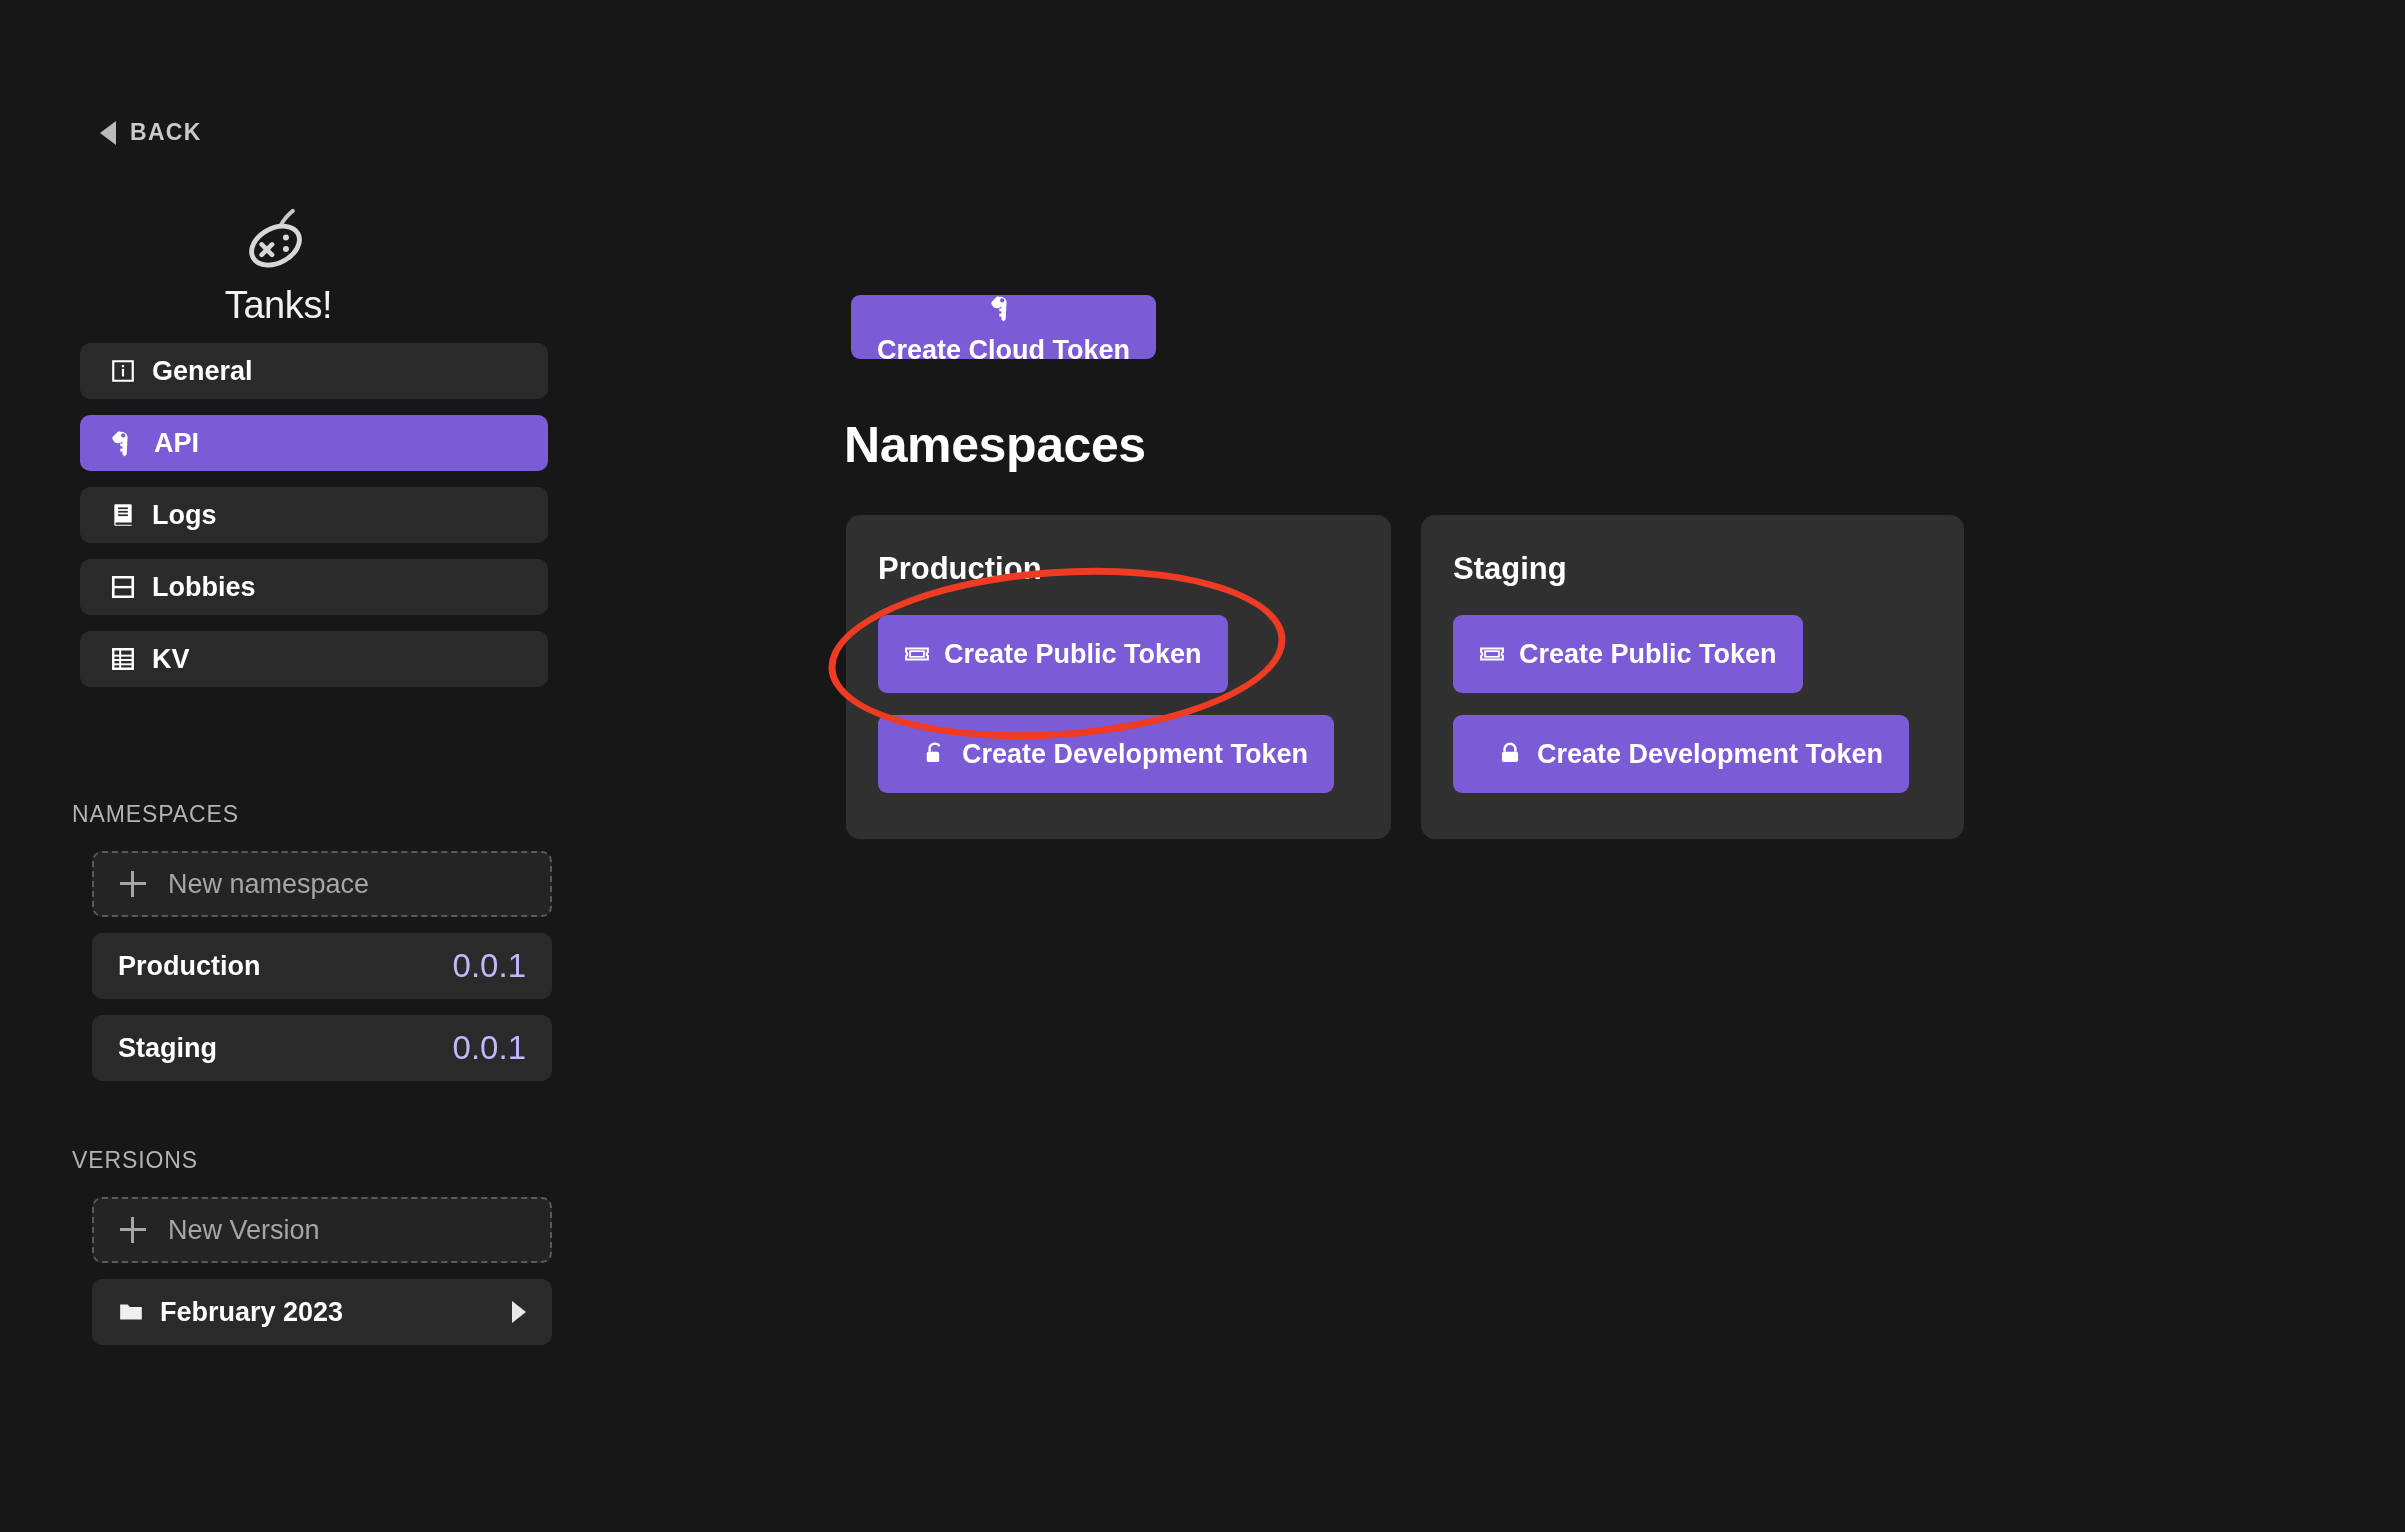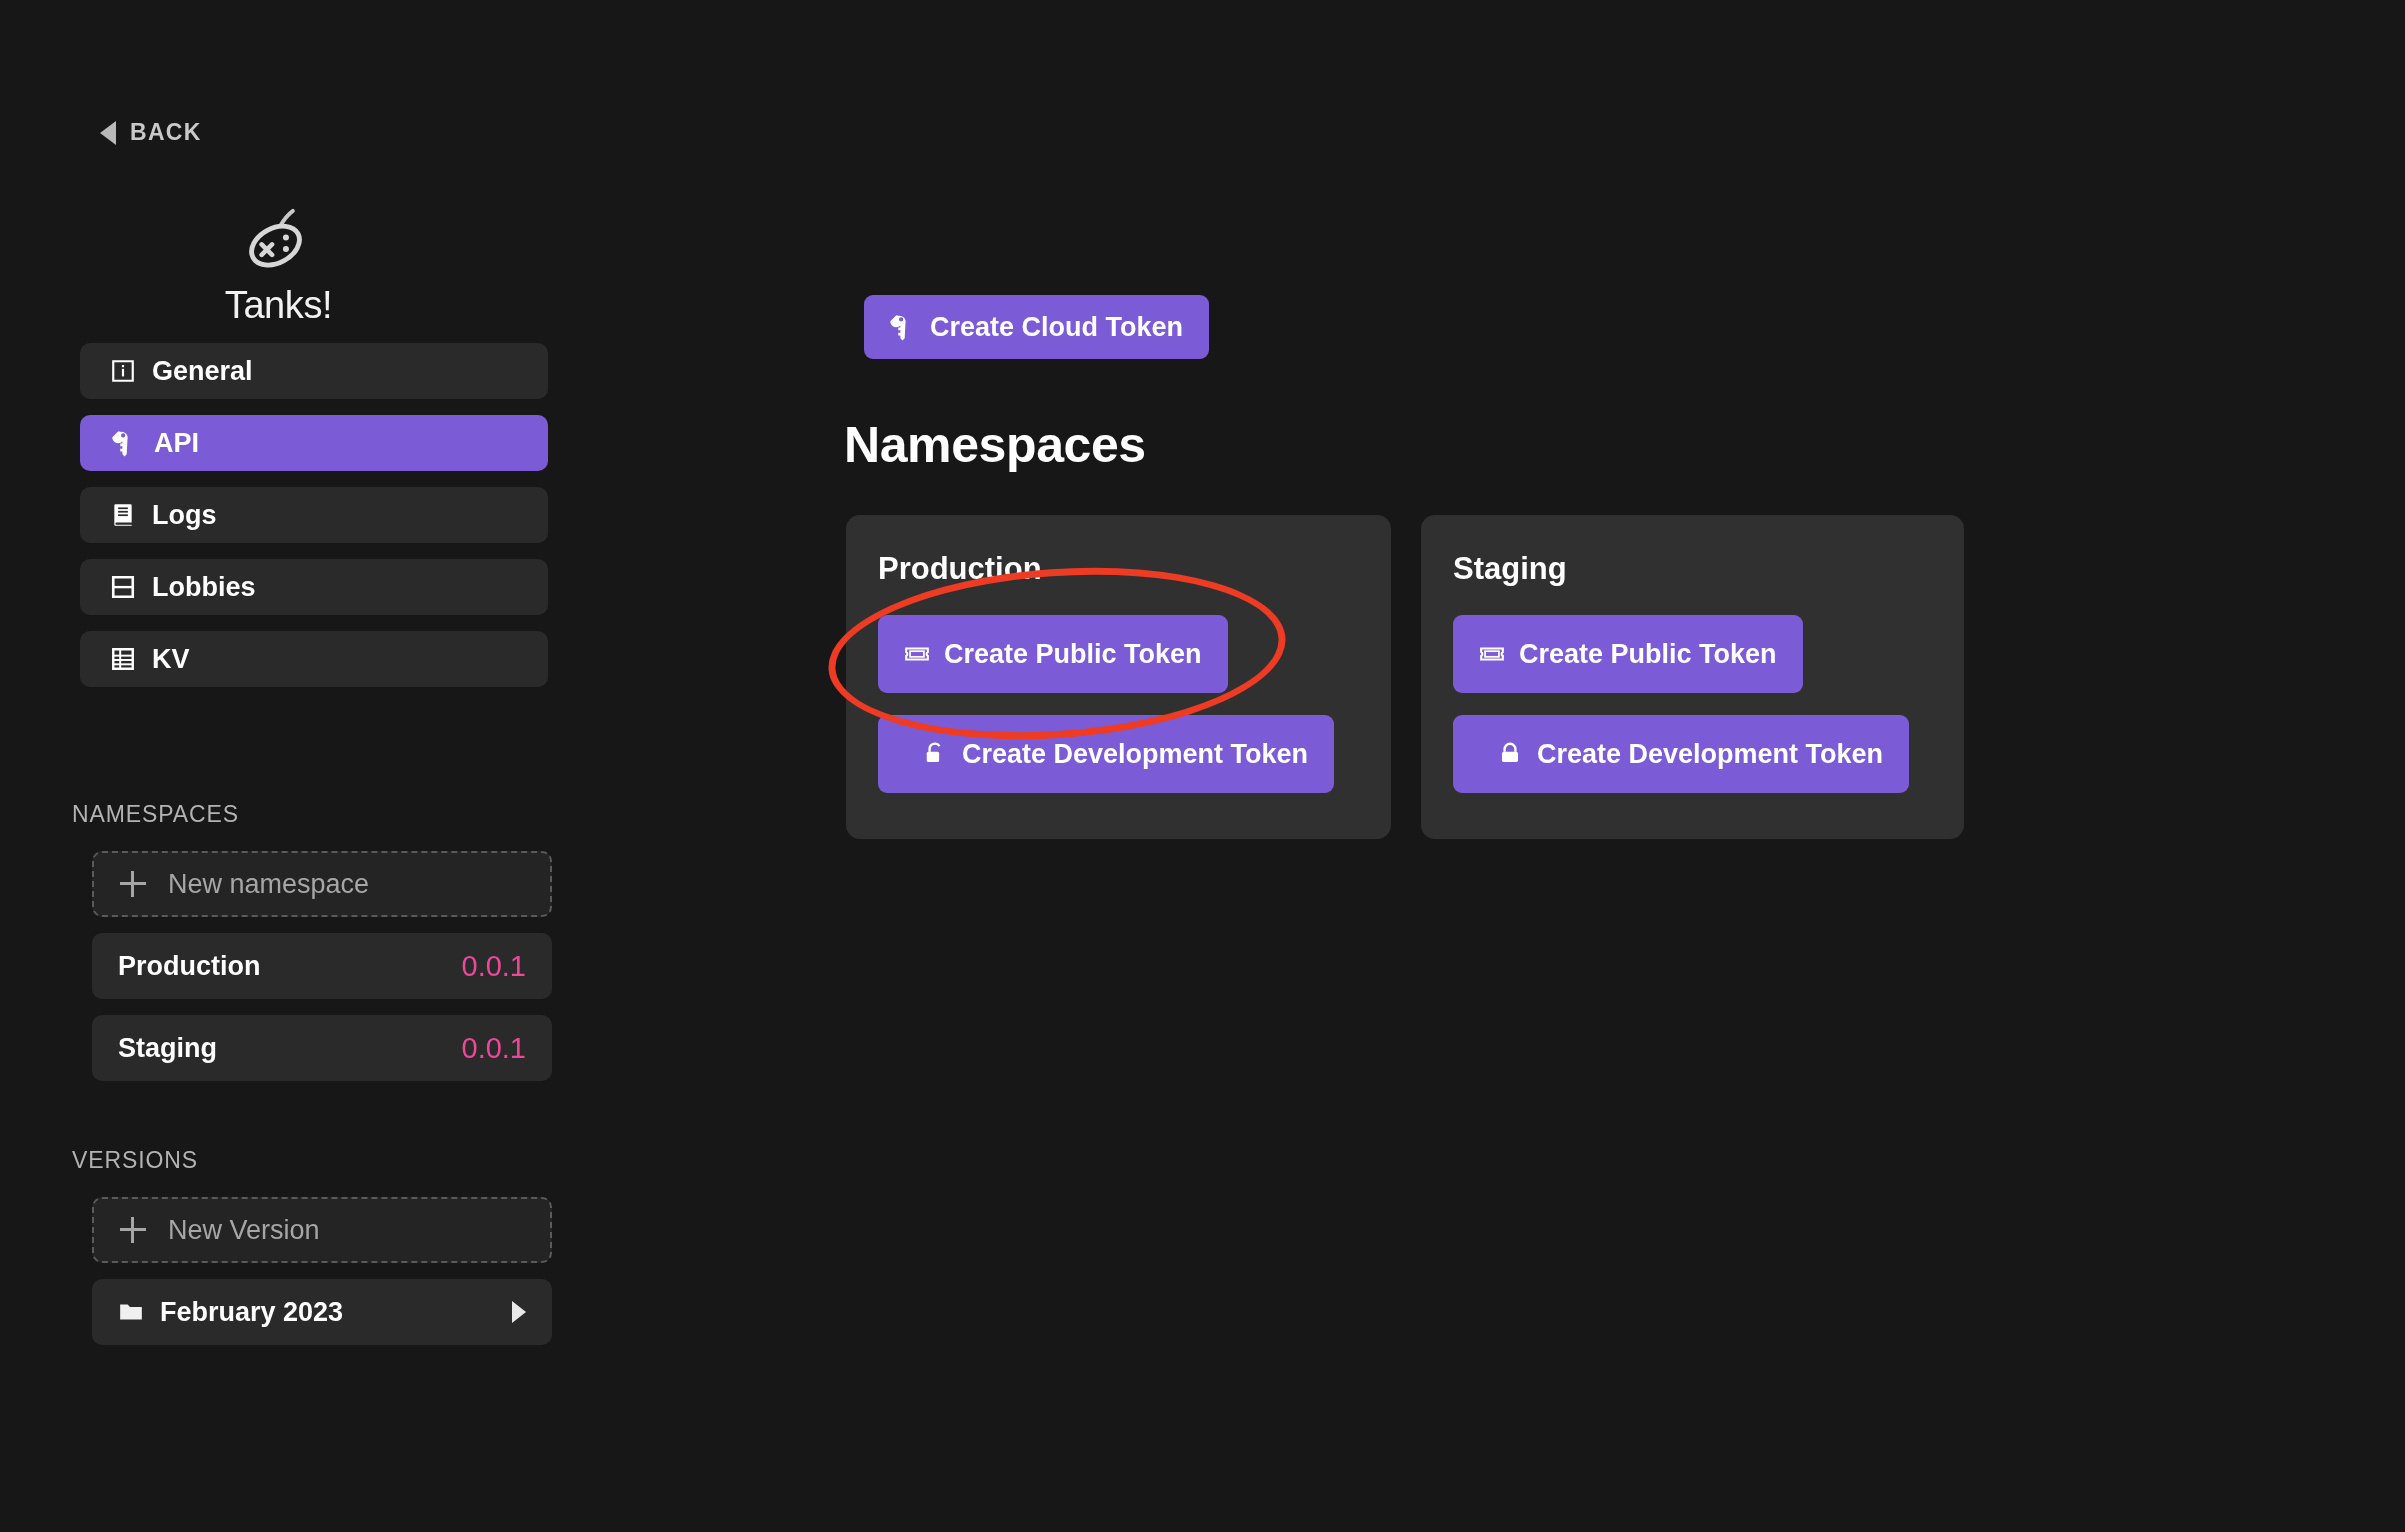--- a/index.html
+++ b/index.html
@@ -136,21 +136,21 @@
     border-radius: 10px;
     display: flex;
     align-items: center;
     padding: 0 26px;
     cursor: pointer;
   }
   .item-row .name {
     color: #ffffff; font-size: 27px; font-weight: 700;
   }
   .item-row .ver {
-    margin-left: auto; color: #ec4899; font-size: 29px; font-weight: 400;
+    margin-left: auto; color: #c4b5fd; font-size: 33px; font-weight: 400;
   }
   .item-row .folder-ico { width: 26px; height: 26px; margin-right: 16px; fill: #f0f0f0; flex:0 0 26px; }
   .item-row .chev {
     margin-left: auto;
     width: 0; height: 0;
     border-top: 11px solid transparent;
     border-bottom: 11px solid transparent;
     border-left: 14px solid #e8e8e8;
   }
 
@@ -175,21 +175,21 @@
     display: inline-flex;
     align-items: center;
     gap: 14px;
     padding: 0 26px;
     height: 78px;
     cursor: pointer;
     white-space: nowrap;
   }
   .btn svg { width: 26px; height: 26px; fill: #ffffff; flex: 0 0 26px; }
 
-  #cloud-token-btn { position: absolute; left: 20px; top: 295px; height: 64px; }
+  #cloud-token-btn { position: absolute; left: 7px; top: 295px; height: 64px; flex-direction: column; }
   #cloud-token-btn svg { transform: rotate(-45deg); }
 
   .section-title {
     position: absolute; left: 0; top: 416px;
     color: #ffffff; font-size: 50px; font-weight: 700; letter-spacing: -0.4px;
   }
 
   .cards {
     position: absolute; left: 2px; top: 515px;
     display: flex; gap: 30px; align-items: flex-start;

